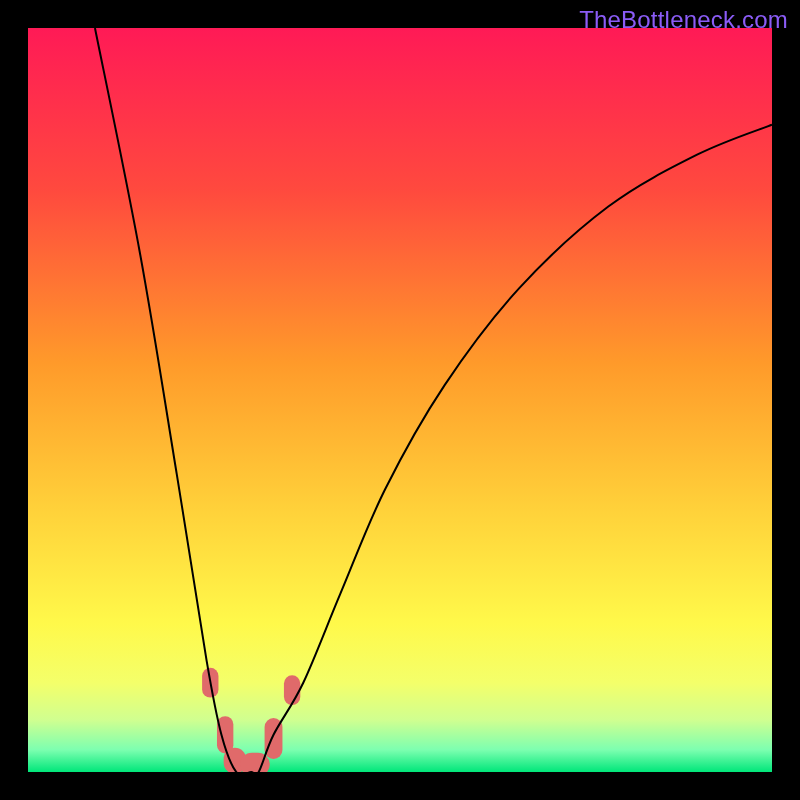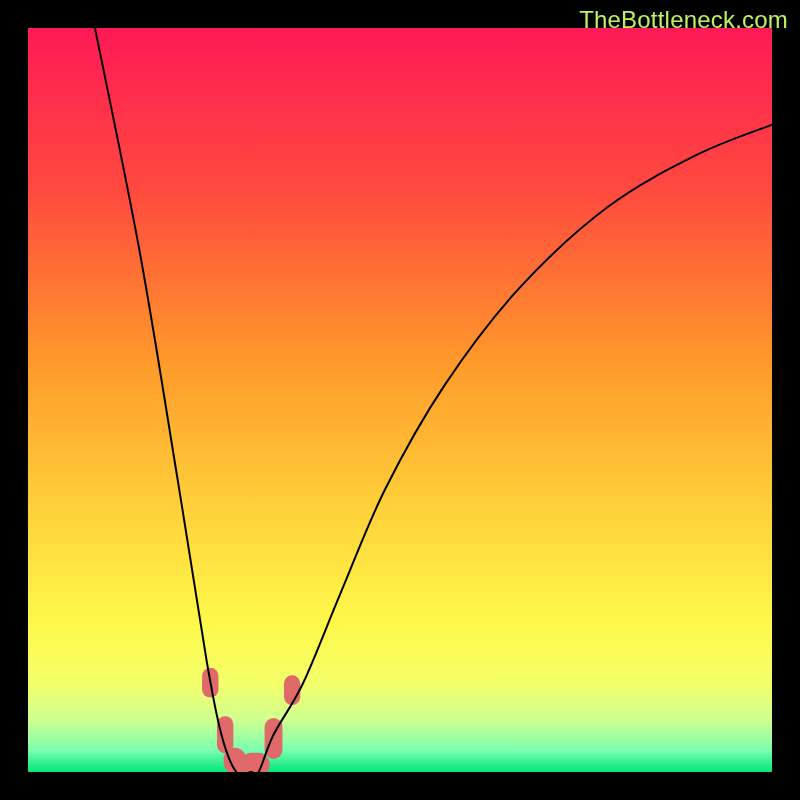--- a/index.html
+++ b/index.html
@@ -21,21 +21,21 @@
     left: 28px;
     top: 28px;
     width: 744px;
     height: 744px;
     overflow: hidden;
   }
   .watermark {
     position: absolute;
     top: 6px;
     right: 12px;
-    color: #bef264;
+    color: #8b5cf6;
     font-size: 24px;
     font-weight: 500;
     letter-spacing: 0.2px;
   }
   svg { display: block; }
 </style>
 </head>
 <body>
 
 <div class="frame">

